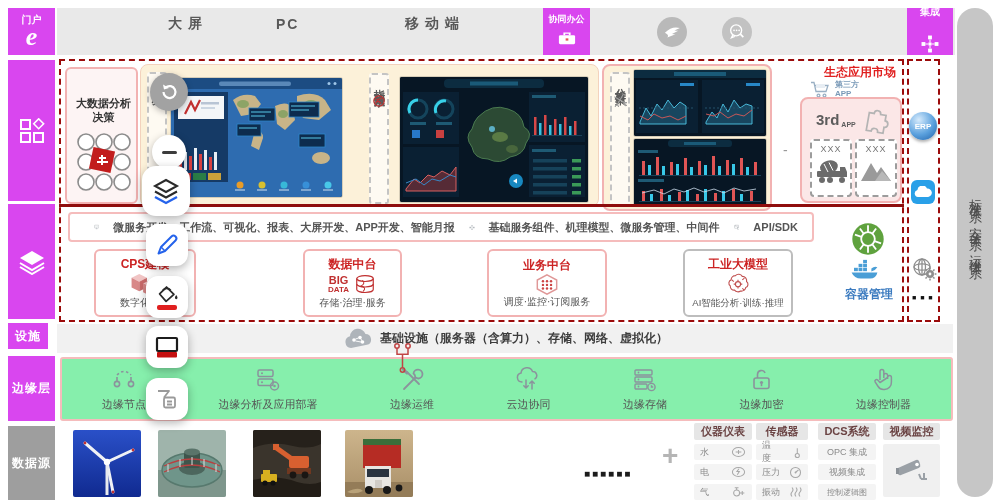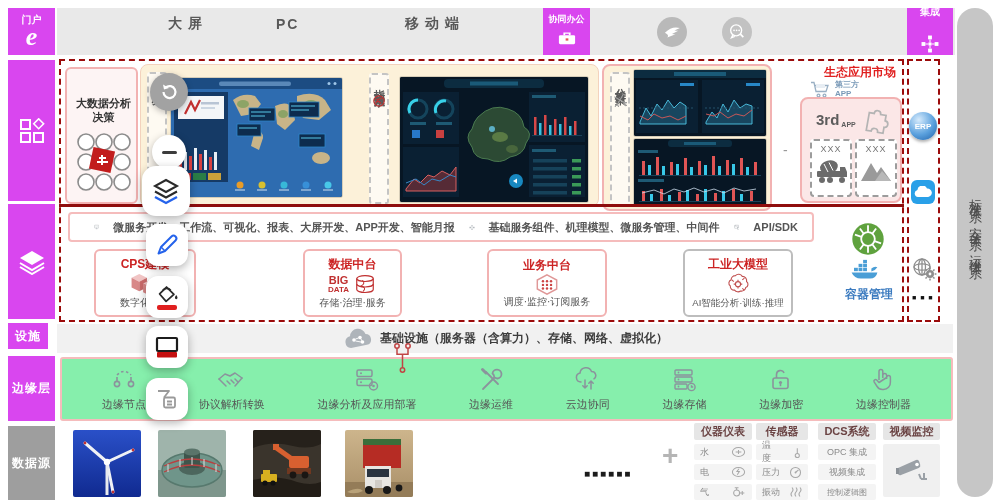--- a/index.html
+++ b/index.html
@@ -624,30 +624,20 @@
           <circle cx="6" cy="17" r="2.6"></circle>
           <path d="M6 14.4 V10"></path>
           <circle cx="20" cy="17" r="2.6"></circle>
           <path d="M20 14.4 V10"></path>
           <path d="M6 8 q7 -7 14 0" stroke-dasharray="2.5 2.5"></path>
         </g>
       </svg>
     <span class="edgelabel">边缘节点</span>
   </div>
   <div class="edgeitem">
-    <svg width="30" height="26" viewBox="0 0 30 24">
-        <g stroke="#8b939c" fill="none" stroke-width="1.5" stroke-linecap="round" stroke-linejoin="round">
-          <path d="M2 11 l6 -5 5 2 5 -3 7 5"></path>
-          <path d="M2 11 l7 7 M25 10 l-7 8"></path>
-          <path d="M10 13 l3 3 M14 12 l3 3 M18 11 l3 3"></path>
-        </g>
-      </svg>
-    <span class="edgelabel">协议解析转换</span>
-  </div>
-  <div class="edgeitem">
     <svg width="26" height="26" viewBox="0 0 26 26">
         <g stroke="#8b939c" fill="none" stroke-width="1.5">
           <rect x="3" y="3" width="15" height="6.5" rx="1.5"></rect>
           <rect x="3" y="12" width="15" height="6.5" rx="1.5"></rect>
           <circle cx="19.5" cy="19" r="4"></circle>
         </g>
         <g fill="#8b939c">
           <circle cx="7" cy="6.2" r="1"></circle>
           <circle cx="7" cy="15.2" r="1"></circle>
           <circle cx="19.5" cy="19" r="1.3"></circle>

